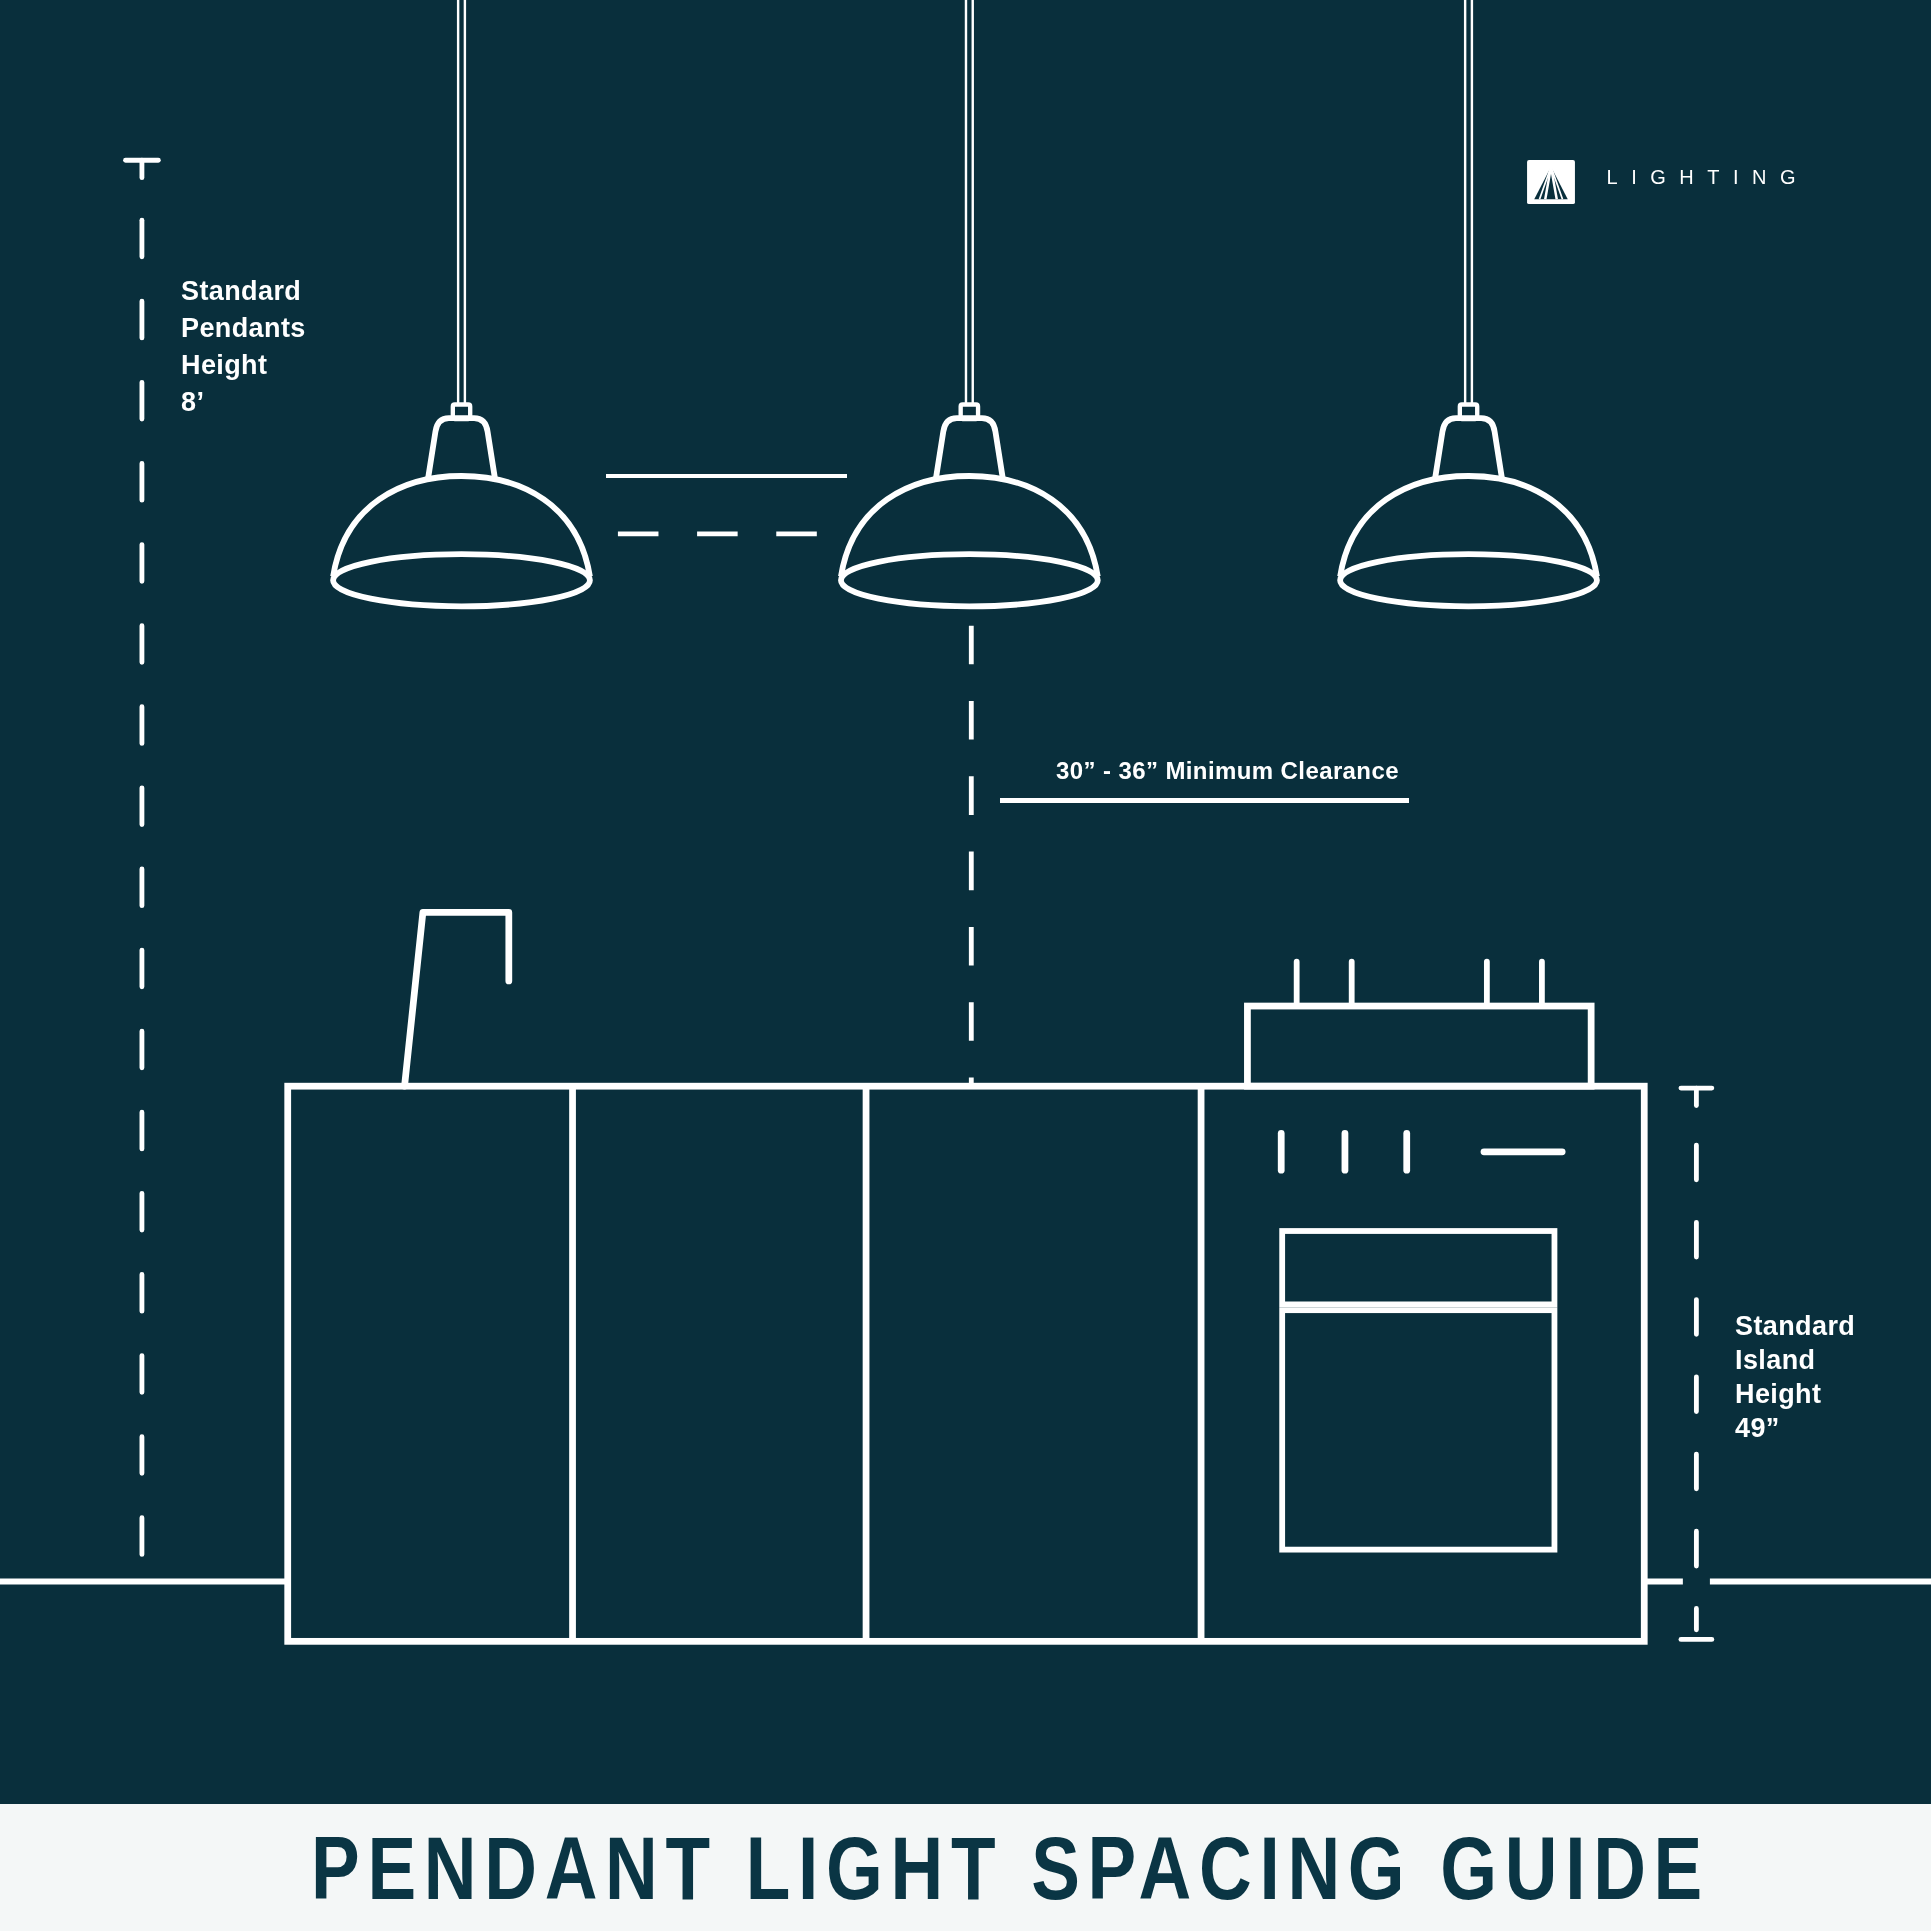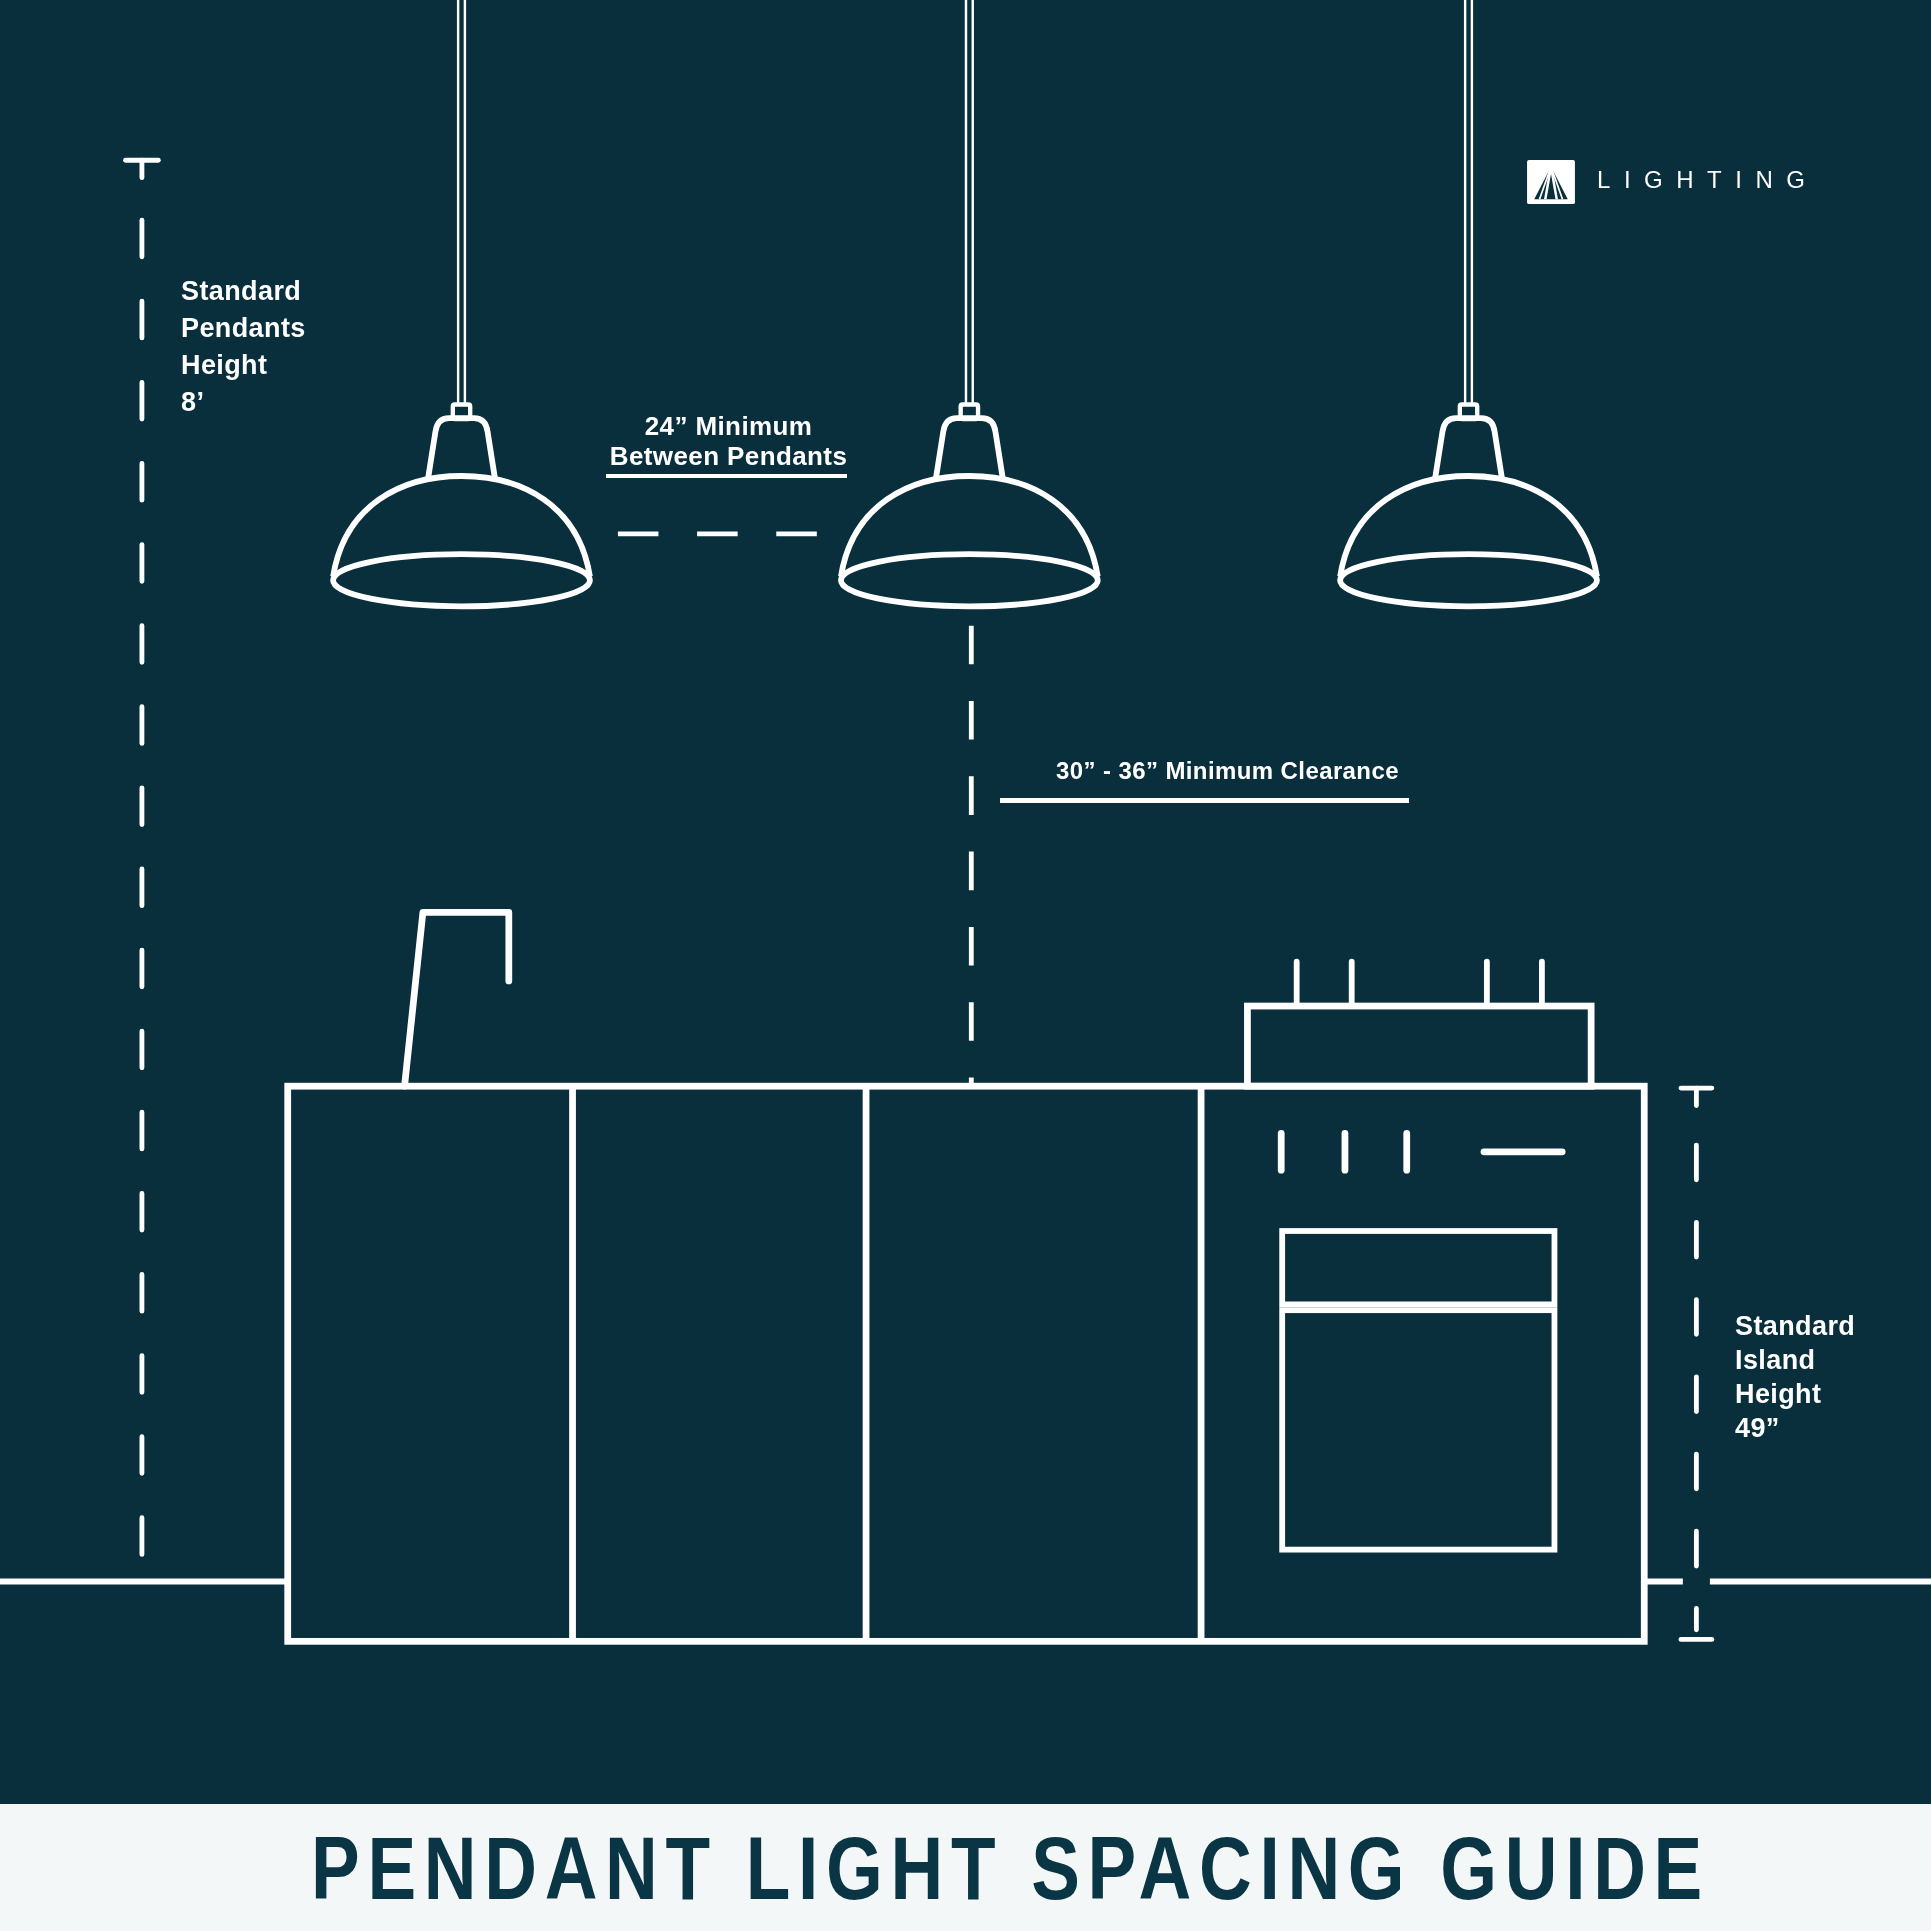--- a/index.html
+++ b/index.html
@@ -41,21 +41,21 @@
     position:absolute;left:1527px;top:160px;width:348px;
     text-align:center;color:var(--line);
   }
   .logo-mark{display:block;margin:0 auto;}
   .logo-name{
     margin-top:7.7px;
     font-size:55px;font-weight:400;letter-spacing:1px;
   }
   .logo-sub{
     margin-top:5.8px;
-    font-size:24px;font-weight:400;letter-spacing:13.5px;text-indent:13.5px;
+    font-size:20px;font-weight:400;letter-spacing:13.5px;text-indent:13.5px;
   }
   .footer{
     position:absolute;left:0;top:1804px;width:1931px;height:127px;
     background:var(--footer-bg);
     display:flex;align-items:center;justify-content:center;padding-left:45px;
   }
   .footer-title{
     color:var(--footer-text);
     font-size:73px;font-weight:700;letter-spacing:7.7px;
     transform:scaleY(1.22);
@@ -133,24 +133,20 @@
     </g>
   </svg>
 
   <div class="label label-left">
     <div>Standard</div>
     <div>Pendants</div>
     <div>Height</div>
     <div>8’</div>
   </div>
 
-  <div class="label label-between">
-    <div>24” Minimum</div>
-    <div>Between Pendants</div>
-  </div>
   <div class="underline u-between"></div>
 
   <div class="label label-clearance">30” - 36” Minimum Clearance</div>
   <div class="underline u-clearance"></div>
 
   <div class="label label-right">
     <div>Standard</div>
     <div>Island</div>
     <div>Height</div>
     <div>49”</div>

